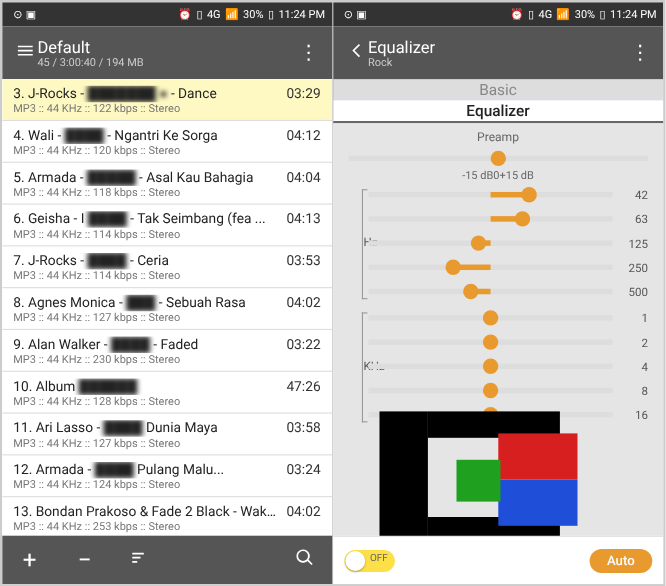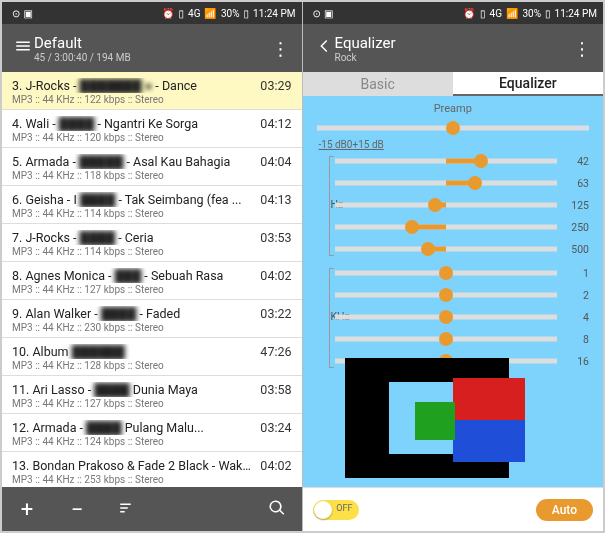--- a/index.html
+++ b/index.html
@@ -16,31 +16,31 @@
 .track { padding: 6px 10px 4px; border-bottom: 1px solid #ddd; position: relative; }
 .track.active { background: #fef9c3; }
 .track .row1 { display: flex; justify-content: space-between; font-size: 12.5px; color: #222; }
 .track .name { flex: 1; white-space: nowrap; overflow: hidden; text-overflow: ellipsis; }
 .track .dur { margin-left: 8px; color: #333; }
 .track .meta { font-size: 10px; color: #777; margin-top: 1px; }
 .blur { filter: blur(2.5px); display: inline-block; }
 .bottom-left { height: 44px; background: #555; display: flex; align-items: center; color: #fff; }
 .bottom-left .btn { flex: 0 0 50px; text-align: center; font-size: 22px; cursor: pointer; }
 .bottom-left .spacer { flex: 1; }
-.tabs { display: flex; height: 24px; background: #8b5cf6; }
+.tabs { display: flex; height: 40px; background: #8b5cf6; flex-direction: column; }
 .tabs .tab { flex: 1; display: flex; align-items: center; justify-content: center; font-size: 14px; cursor: pointer; }
 .tabs .tab.inactive { background: #ddd; color: #888; }
 .tabs .tab.active { background: #fff; color: #222; font-weight: 500; border-bottom: 2px solid #666; }
-.eq-body { flex: 1; background: #7dd3fc; padding: 6px 14px 0; position: relative; overflow: hidden; }
+.eq-body { flex: 1; background: #e5e5e5; padding: 6px 14px 0; position: relative; overflow: hidden; }
 .preamp-label { text-align: center; font-size: 11px; color: #666; margin-bottom: 2px; }
 .slider-row { position: relative; height: 22px; display: flex; align-items: center; }
 .slider-track { position: absolute; left: 0; right: 0; height: 5px; background: #ddd; top: 50%; transform: translateY(-50%); }
 .slider-fill { position: absolute; height: 5px; background: #e89a2f; top: 50%; transform: translateY(-50%); }
 .slider-thumb { position: absolute; width: 14px; height: 14px; background: #e89a2f; border-radius: 50%; top: 50%; transform: translate(-50%, -50%); }
-.scale-row { display: flex; justify-content: flex-start; font-size: 10px; color: #666; padding: 0 2px; text-decoration: underline; }
+.scale-row { display: flex; justify-content: center; font-size: 10px; color: #666; padding: 0 2px; }
 .band { display: flex; align-items: center; height: 22px; }
 .band .slider-area { flex: 1; position: relative; height: 22px; }
 .band .band-label { width: 26px; text-align: right; font-size: 10.5px; color: #555; margin-left: 6px; }
 .unit-label { position: absolute; left: 1px; font-size: 10.5px; color: #555; padding-left: 13px; }
 .bracket { position: absolute; left: 12px; border-left: 1px solid #999; border-top: 1px solid #999; border-bottom: 1px solid #999; width: 5px; }
 .logo-area { position: absolute; left: 42px; top: 262px; width: 210px; height: 150px; }
 .logo-area .blk { background: #000; position: absolute; }
 .bottom-right { height: 44px; background: #fff; border-top: 1px solid #ddd; display: flex; align-items: center; padding: 0 10px; justify-content: space-between; }
 .toggle { width: 46px; height: 20px; background: #fde047; border-radius: 10px; position: relative; cursor: pointer; }
 .toggle .knob { width: 18px; height: 18px; background: #fff; border-radius: 50%; position: absolute; top: 1px; left: 1px; box-shadow: 0 1px 2px rgba(0,0,0,0.3); }

